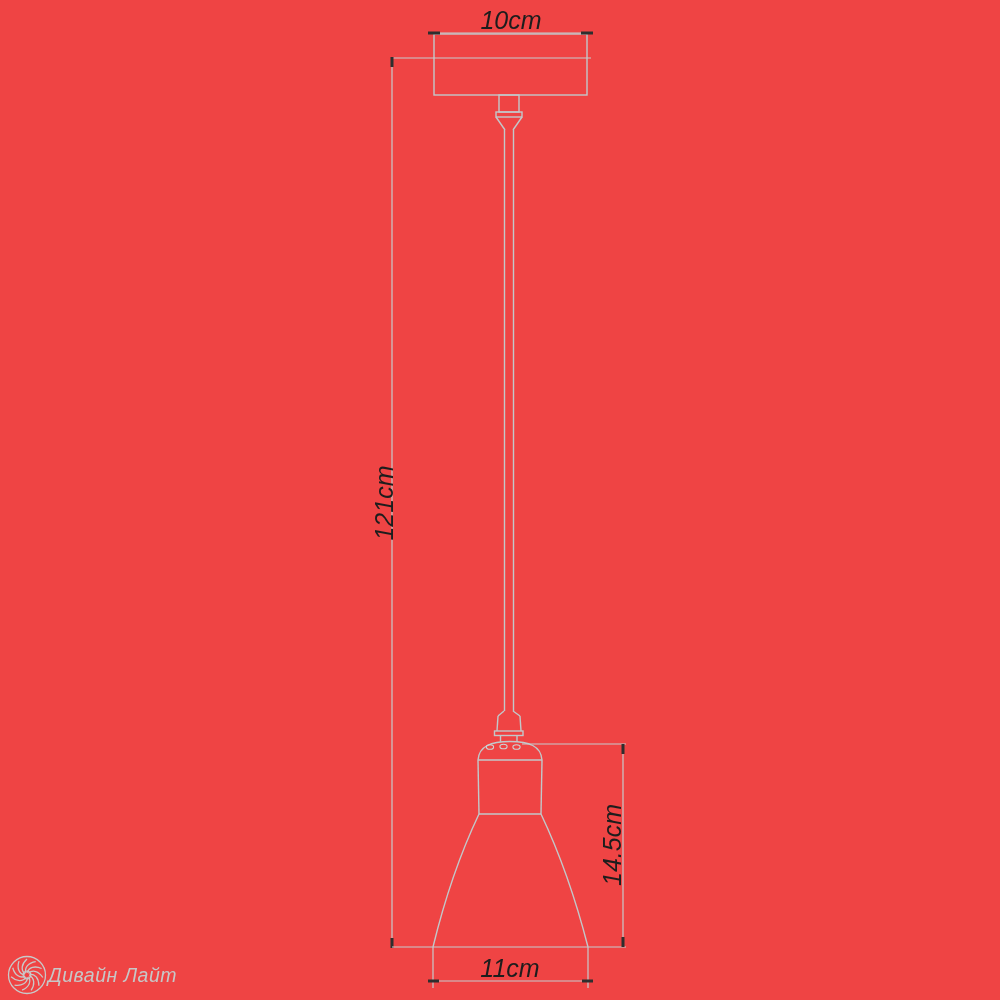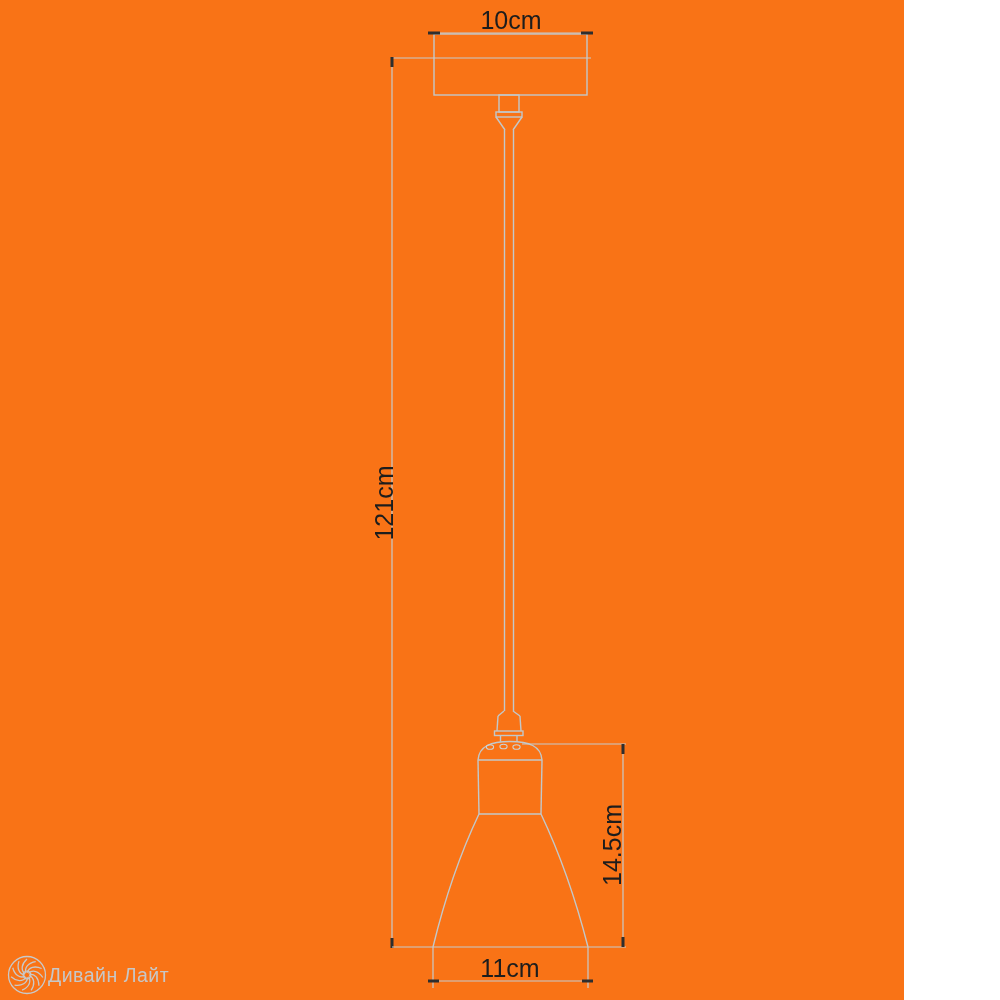--- a/index.html
+++ b/index.html
@@ -1,22 +1,23 @@
 <!DOCTYPE html>
 <html><head>
 <meta charset="utf-8">
 <style>
   html, body { margin: 0; padding: 0; background: #ffffff; }
   .canvas {
     position: relative;
-    width: 904px;
+    width: 1000px;
     height: 1000px;
-    background: #f97316;
+    background: #ef4444;
     overflow: hidden;
     font-family: "Liberation Sans", sans-serif;
+    font-style: italic;
   }
   svg { display: block; }
   .outline { stroke: #c2c8ca; stroke-width: 1.4; fill: none; }
   .outline-light { stroke: #ced4d5; stroke-width: 1.1; fill: none; }
   .dimline { stroke: #c6cccd; stroke-width: 1.2; fill: none; }
   .tick { fill: #2e2e2e; stroke: none; }
   .dim-label {
     fill: #1d1d1d;
     font-family: "Liberation Sans", sans-serif;
     font-size: 25px;

